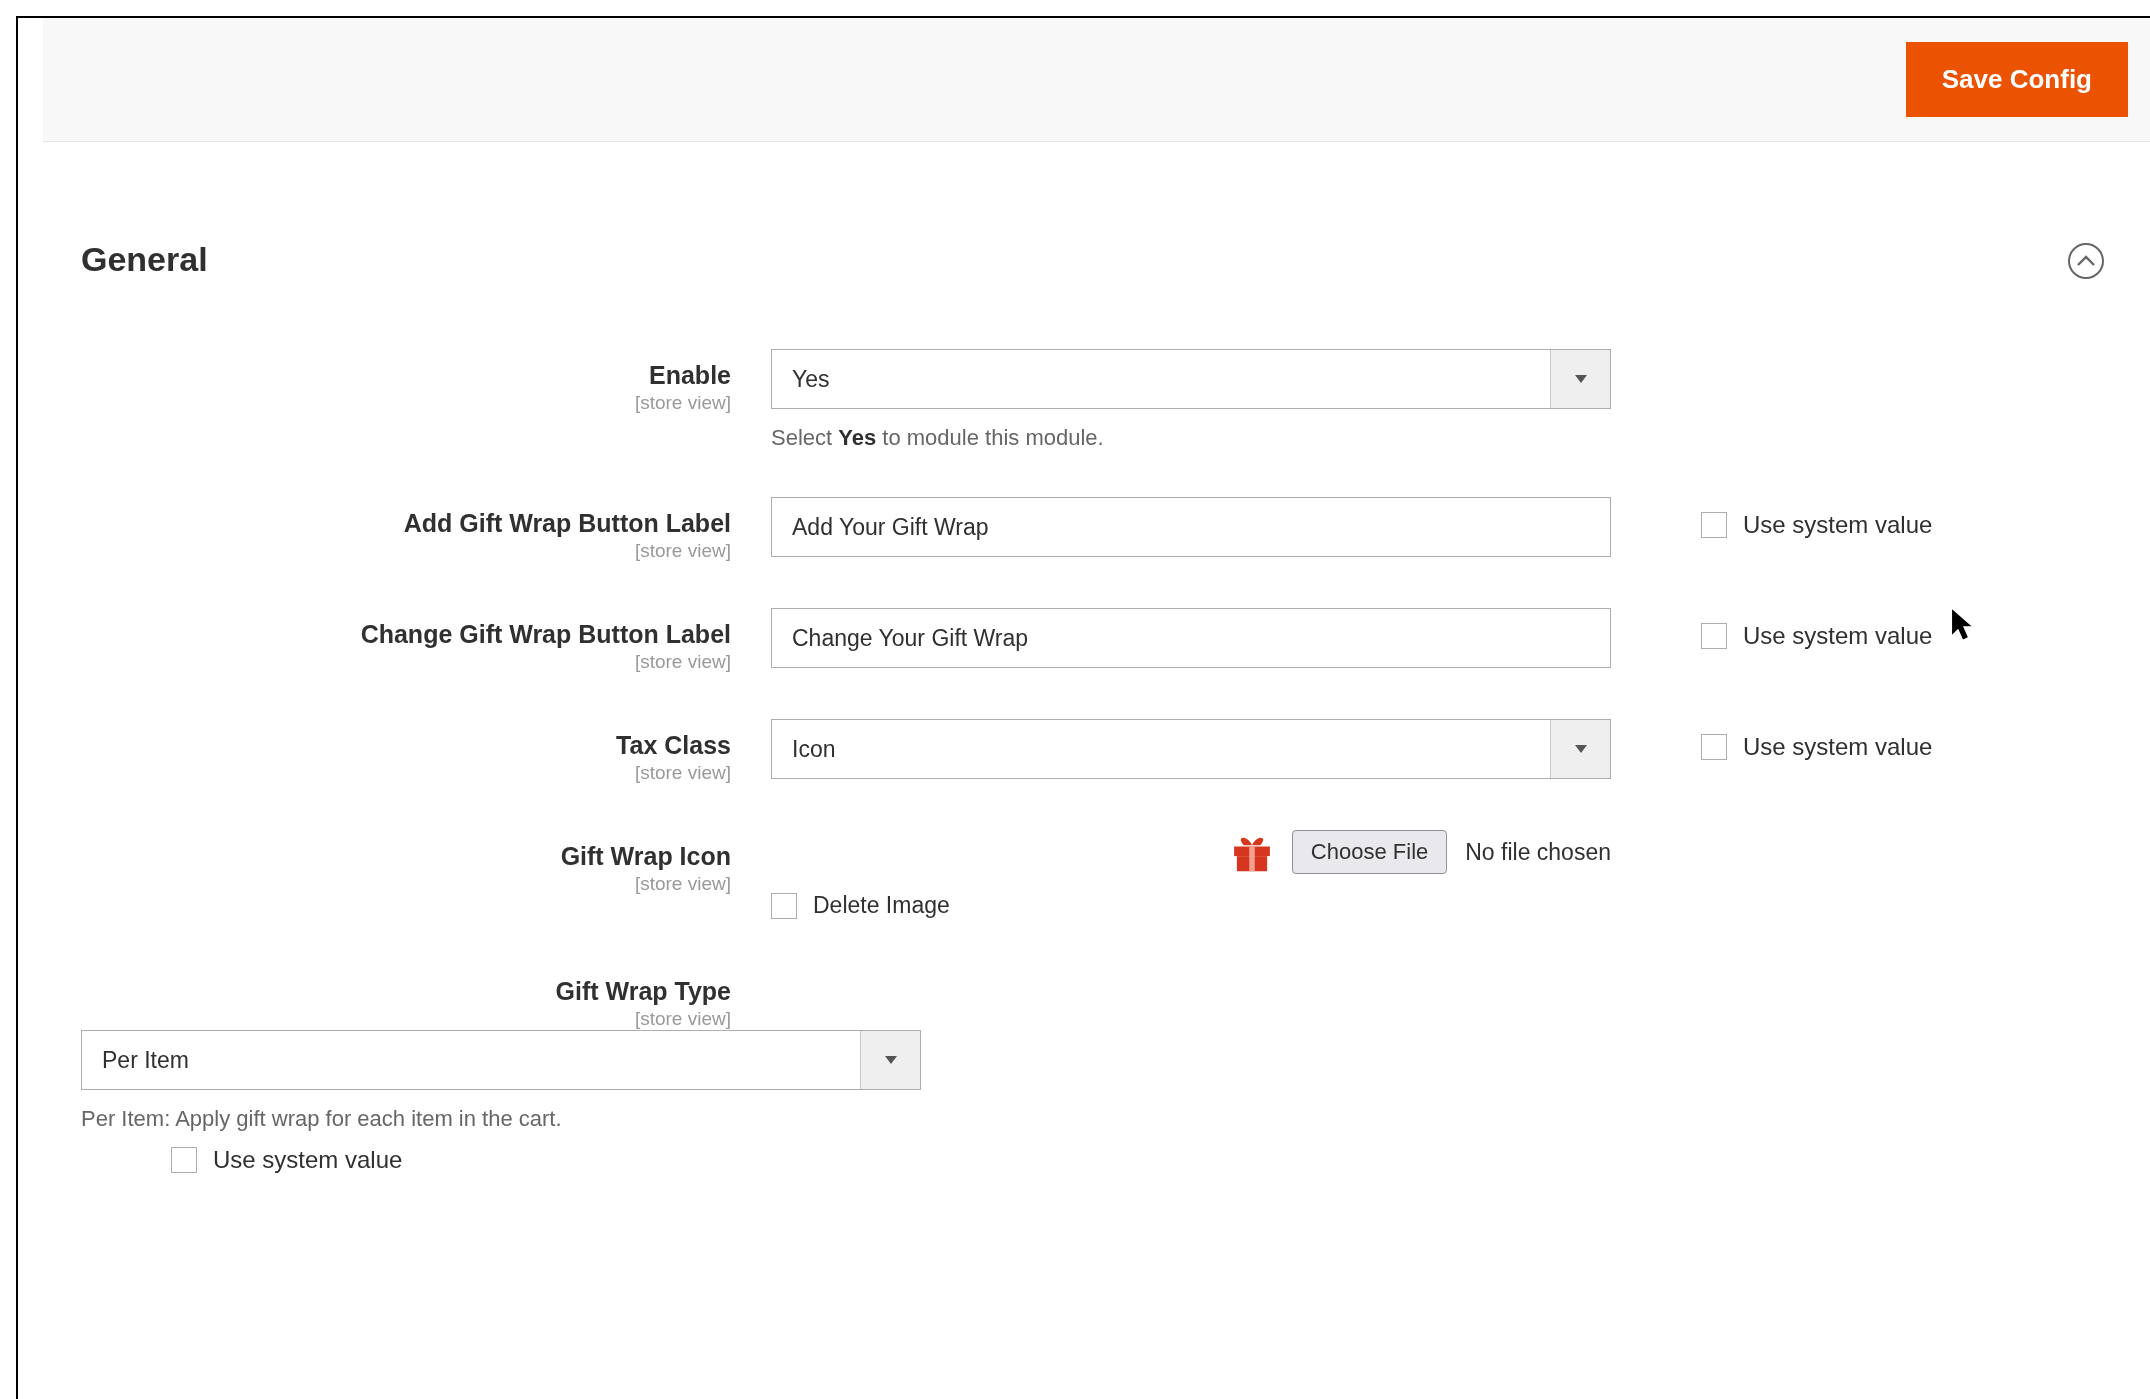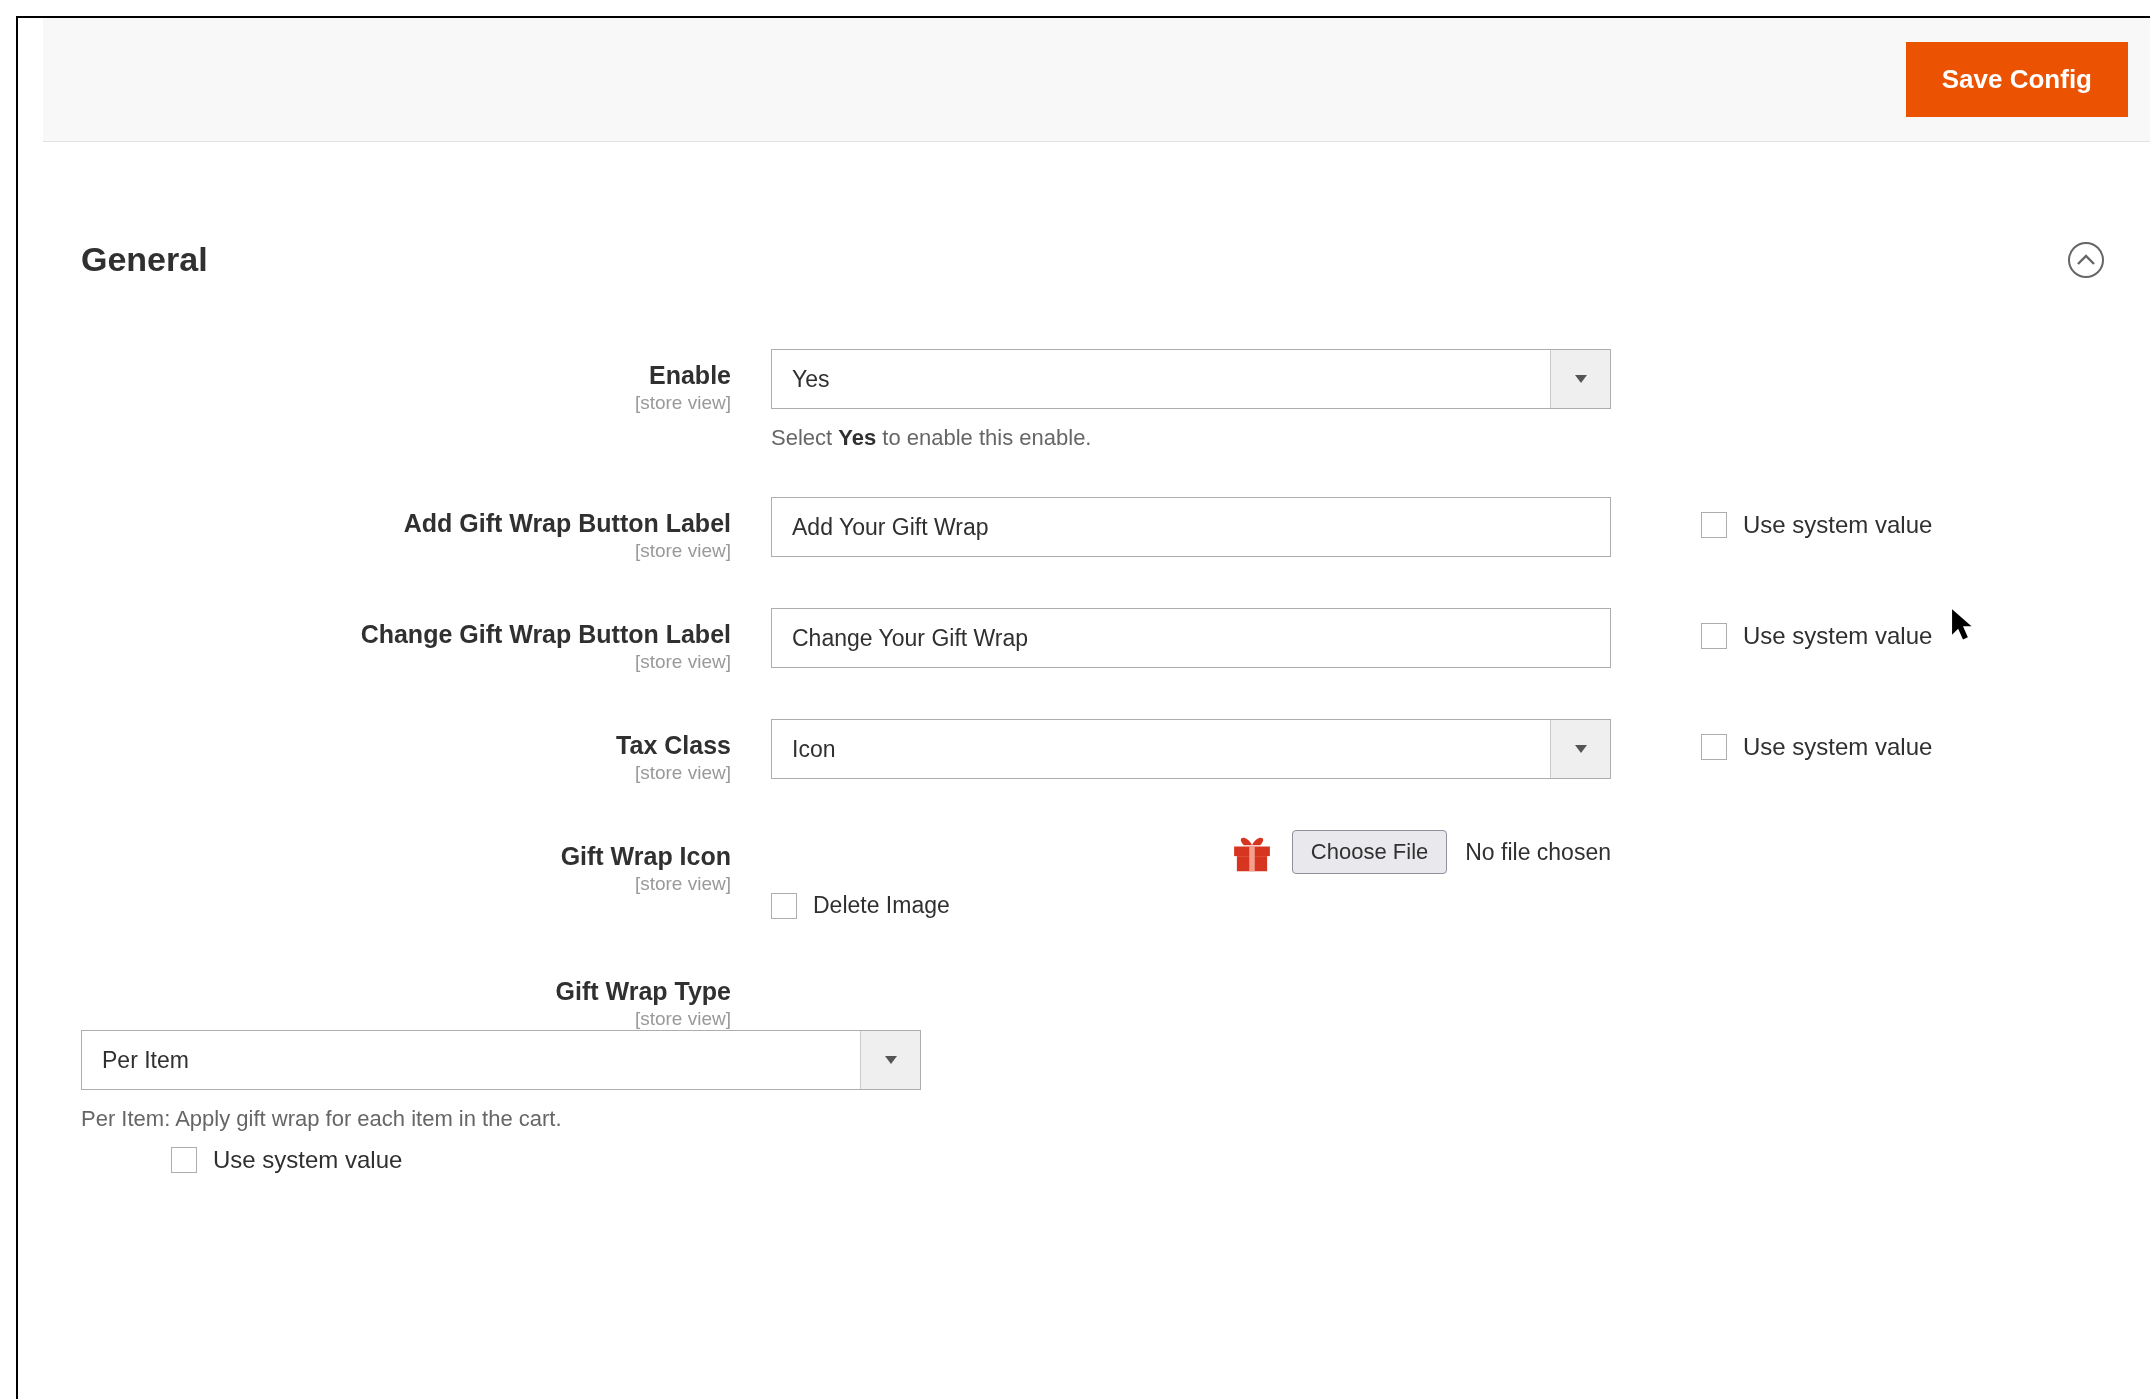--- a/index.html
+++ b/index.html
@@ -34,21 +34,21 @@
     border: none;
     padding: 22px 36px;
     cursor: pointer;
   }
   .content {
     padding: 38px 38px 40px 38px;
   }
   .section-header {
     display: flex;
     justify-content: space-between;
-    align-items: center;
+    align-items: flex-end;
     padding: 60px 18px 70px 0;
     cursor: pointer;
   }
   .section-title {
     font-size: 34px;
     font-weight: 600;
     color: #303030;
   }
   .collapse-icon {
     width: 36px;
@@ -212,21 +212,21 @@
         <div class="control-col">
           <div class="select-wrap">
             <div class="select-value">Yes</div>
             <div class="select-arrow-box">
               <svg width="16" height="10" viewBox="0 0 16 10">
                   <polygon points="2,1 14,1 8,9" fill="#555"></polygon>
                 </svg>
             </div>
           </div>
           <div class="helper-text">
-            <span>Select </span><strong>Yes</strong><span> to enable this enable.</span>
+            <span>Select </span><strong>Yes</strong><span> to module this module.</span>
           </div>
         </div>
         <div class="sysval-col"></div>
       </div>
 
       <div class="field-row">
         <div class="label-col">
           <div class="label-main">Add Gift Wrap Button Label</div>
           <div class="label-scope">[store view]</div>
         </div>

